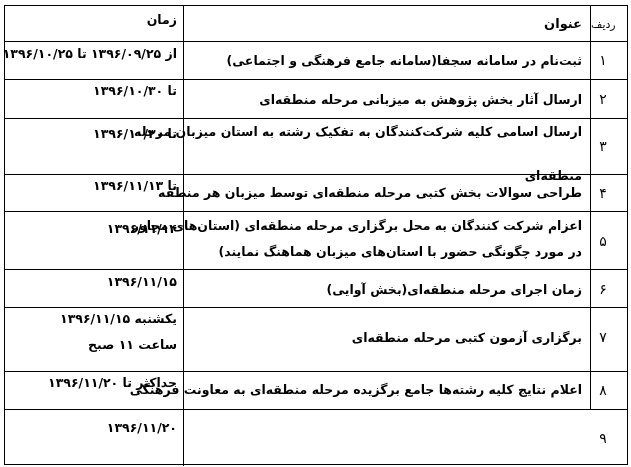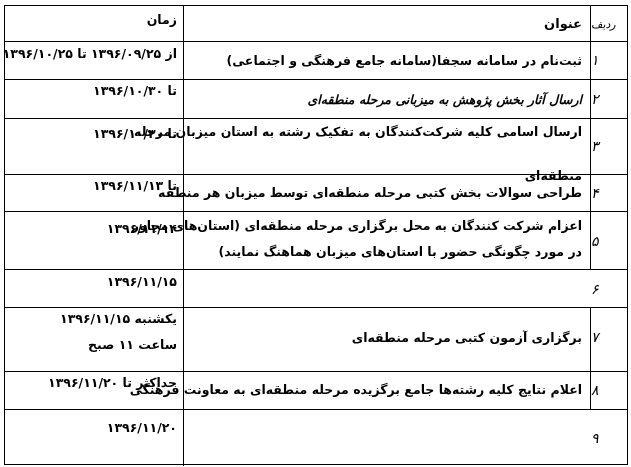--- a/index.html
+++ b/index.html
@@ -7,21 +7,21 @@
          font-family: "DejaVu Sans", sans-serif; color: #000; }
   .table { position: absolute; left: 4px; top: 5px; width: 624px; height: 460px;
            border: 1.5px solid #000; box-sizing: border-box; }
   .row { position: absolute; left: 0; right: 0; border-top: 1.5px solid #000; box-sizing: border-box; }
   .row.first { border-top: none; }
   .cell { position: absolute; top: 0; bottom: 0; box-sizing: border-box; overflow: visible; }
   .c-time { left: 0; width: 179px; border-right: 1.5px solid #000; }
   .c-title { left: 179px; width: 407px; border-right: 1.5px solid #000; }
   .c-idx { left: 586px; right: 0; }
   .txt { position: absolute; direction: rtl; white-space: nowrap; font-weight: bold; font-size: 12.5px; }
-  .idx-txt { position: absolute; left: 0; right: 12px; font-size: 14px; font-style: italic; }
+  .idx-txt { position: absolute; left: 0; right: 12px; text-align: center; font-size: 14px; }
   .hdr-idx { font-size: 11px; font-weight: normal; }
   .title-txt { right: 8px; }
   .time-txt { right: 6px; }
 </style>
 </head>
 <body>
 
 <div class="table">
 
   <div class="row first" style="top:0; height:35px;">
@@ -46,21 +46,21 @@
     <div class="cell c-idx">
         <span class="idx-txt" style="top:10px;">۱</span>
       </div>
   </div>
 
   <div class="row" style="top:73px; height:39px;">
     <div class="cell c-time">
         <span class="txt time-txt" style="top:3px;">تا ۱۳۹۶/۱۰/۳۰</span>
       </div>
     <div class="cell c-title">
-        <span class="txt title-txt" style="top:12px;font-style:italic;">ارسال آثار بخش پژوهش به میزبانی مرحله منطقه‌ای</span>
+        <span class="txt title-txt" style="top:12px;">ارسال آثار بخش پژوهش به میزبانی مرحله منطقه‌ای</span>
       </div>
     <div class="cell c-idx">
         <span class="idx-txt" style="top:11px;">۲</span>
       </div>
   </div>
 
   <div class="row" style="top:112px; height:56px;">
     <div class="cell c-time">
         <span class="txt time-txt" style="top:7px;">تا ۱۳۹۶/۱۰/۳۰</span>
       </div>
@@ -95,20 +95,23 @@
     </div>
     <div class="cell c-idx">
         <span class="idx-txt" style="top:21px;">۵</span>
       </div>
   </div>
 
   <div class="row" style="top:263px; height:38px;">
     <div class="cell c-time">
         <span class="txt time-txt" style="top:4px;">۱۳۹۶/۱۱/۱۵</span>
       </div>
+    <div class="cell c-title">
+        <span class="txt title-txt" style="top:12px;">زمان اجرای مرحله منطقه‌ای(بخش آوایی)</span>
+      </div>
     <div class="cell c-idx">
         <span class="idx-txt" style="top:11px;">۶</span>
       </div>
   </div>
 
   <div class="row" style="top:301px; height:64px;">
     <div class="cell c-time">
       <span class="txt time-txt" style="top:3px;">یکشنبه ۱۳۹۶/۱۱/۱۵</span>
       <span class="txt time-txt" style="top:29px;">ساعت ۱۱ صبح</span>
     </div>

